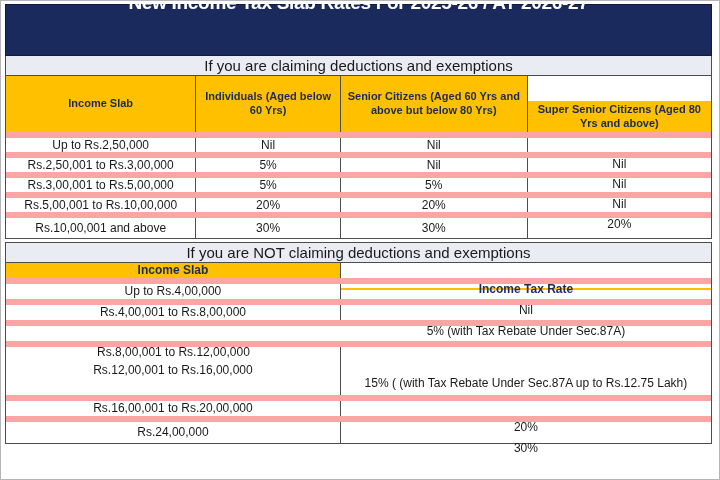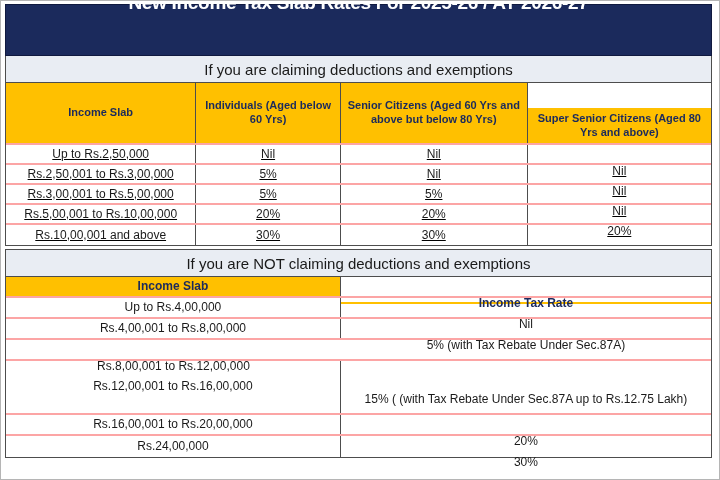--- a/index.html
+++ b/index.html
@@ -38,28 +38,28 @@
     color: #E8A45E;
     font-size: 11px;
     font-weight: bold;
     margin-top: 2px;
   }
   
   .section { border: 1px solid #4d4d4d; border-top: none; }
   .section-title {
     background: #E9EDF3;
     border-bottom: 1px solid #4d4d4d;
-    height: 27px;
+    height: 20px;
     display: flex;
     align-items: center;
     justify-content: center;
     font-size: 15px;
     color: #1a1a1a;
   }
-  .row { display: flex; border-bottom: 2px solid #fca5a5; }
+  .row { display: flex; border-bottom: 6px solid #fca5a5; }
   .row:last-child { border-bottom: none; }
   .cell {
     border-right: 1px solid #4d4d4d;
     display: flex;
     align-items: center;
     justify-content: center;
     text-align: center;
     font-size: 12px;
     color: #1a1a1a;
     padding: 1px 4px;
@@ -72,21 +72,21 @@
     color: #1B2A5C;
     font-weight: bold;
     font-size: 11px;
   }
   
   .t1 .c0 { width: 27%; }
   .t1 .c1 { width: 20.5%; }
   .t1 .c2 { width: 26.5%; }
   .t1 .c3 { width: 26%; }
   .t1 .thead { height: 62px; }
-  .t1 .drow { height: 20px; text-decoration: underline; }
+  .t1 .drow { height: 20px; }
   
   .t2 .c0 { width: 47.5%; }
   .t2 .c1 { width: 52.5%; }
   .t2 .thead { height: 21px; }
   .t2 .thead .cell { font-size: 12px; }
   .t2 .drow { height: 21px; }
   .t2 .drow.tall { height: 54px; }
   .t2 .drow.tall .cell { line-height: 1.6; }
   .gap { height: 3px; background: #ffffff; }
 </style>

